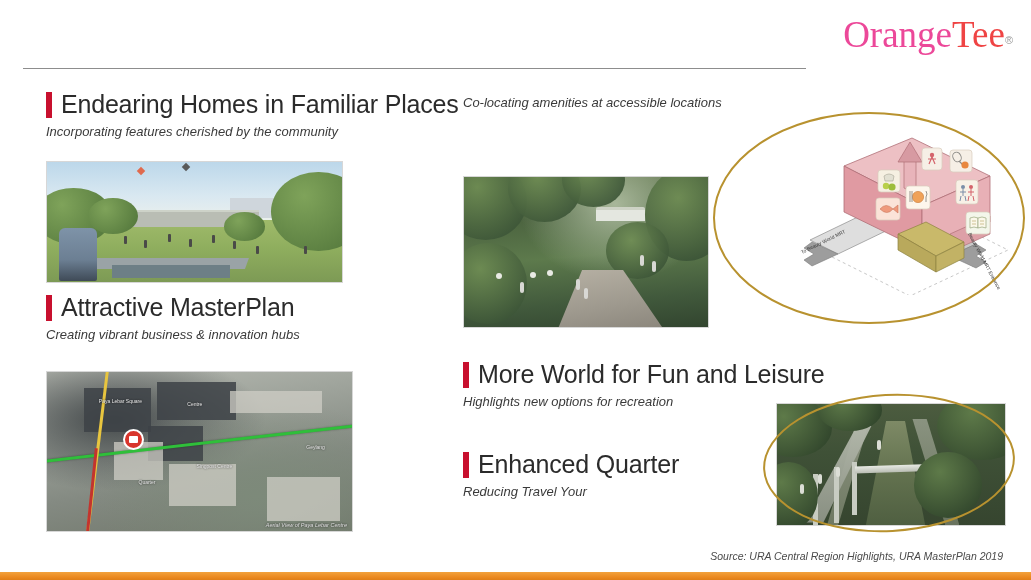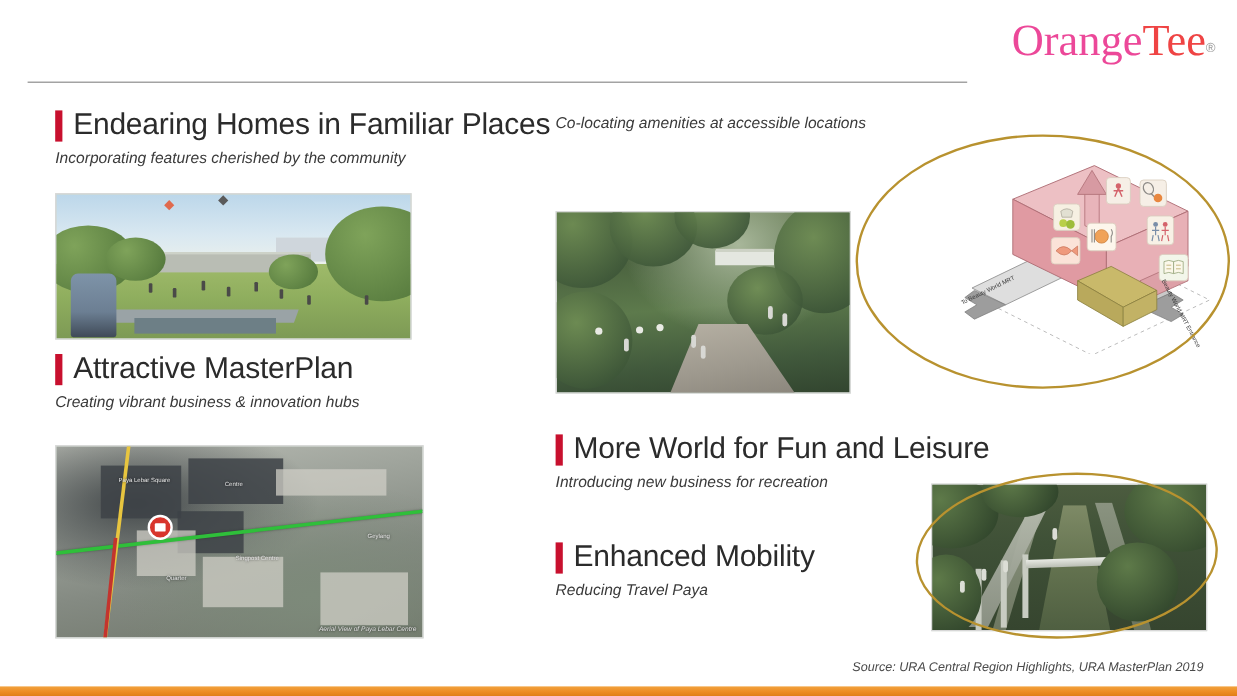--- a/index.html
+++ b/index.html
@@ -441,29 +441,29 @@
     </svg>
   </div>
 
   <div class="gold-ellipse" id="ellipse-amenities"></div>
 
   <div class="section" style="left:463px; top:360px;">
     <div class="sec-head">
       <span class="bullet-bar"></span>
       <span class="sec-title">More World for Fun and Leisure</span>
     </div>
-    <div class="sec-sub">Introducing new business for recreation</div>
+    <div class="sec-sub">Highlights new options for recreation</div>
   </div>
 
   <div class="section" style="left:463px; top:450px;">
     <div class="sec-head">
       <span class="bullet-bar"></span>
-      <span class="sec-title">Enhanced Mobility</span>
+      <span class="sec-title">Enhanced Quarter</span>
     </div>
-    <div class="sec-sub">Reducing Travel Paya</div>
+    <div class="sec-sub">Reducing Travel Your</div>
   </div>
 
   <div class="photo" id="photo-canal">
     <div class="bg"></div>
     <div class="bankL"></div>
     <div class="bankR"></div>
     <div class="water"></div>
     <div class="deck"></div>
     <div class="pier" style="left:16%; top:58%; height:42%;"></div>
     <div class="pier" style="left:25%; top:52%; height:46%;"></div>

